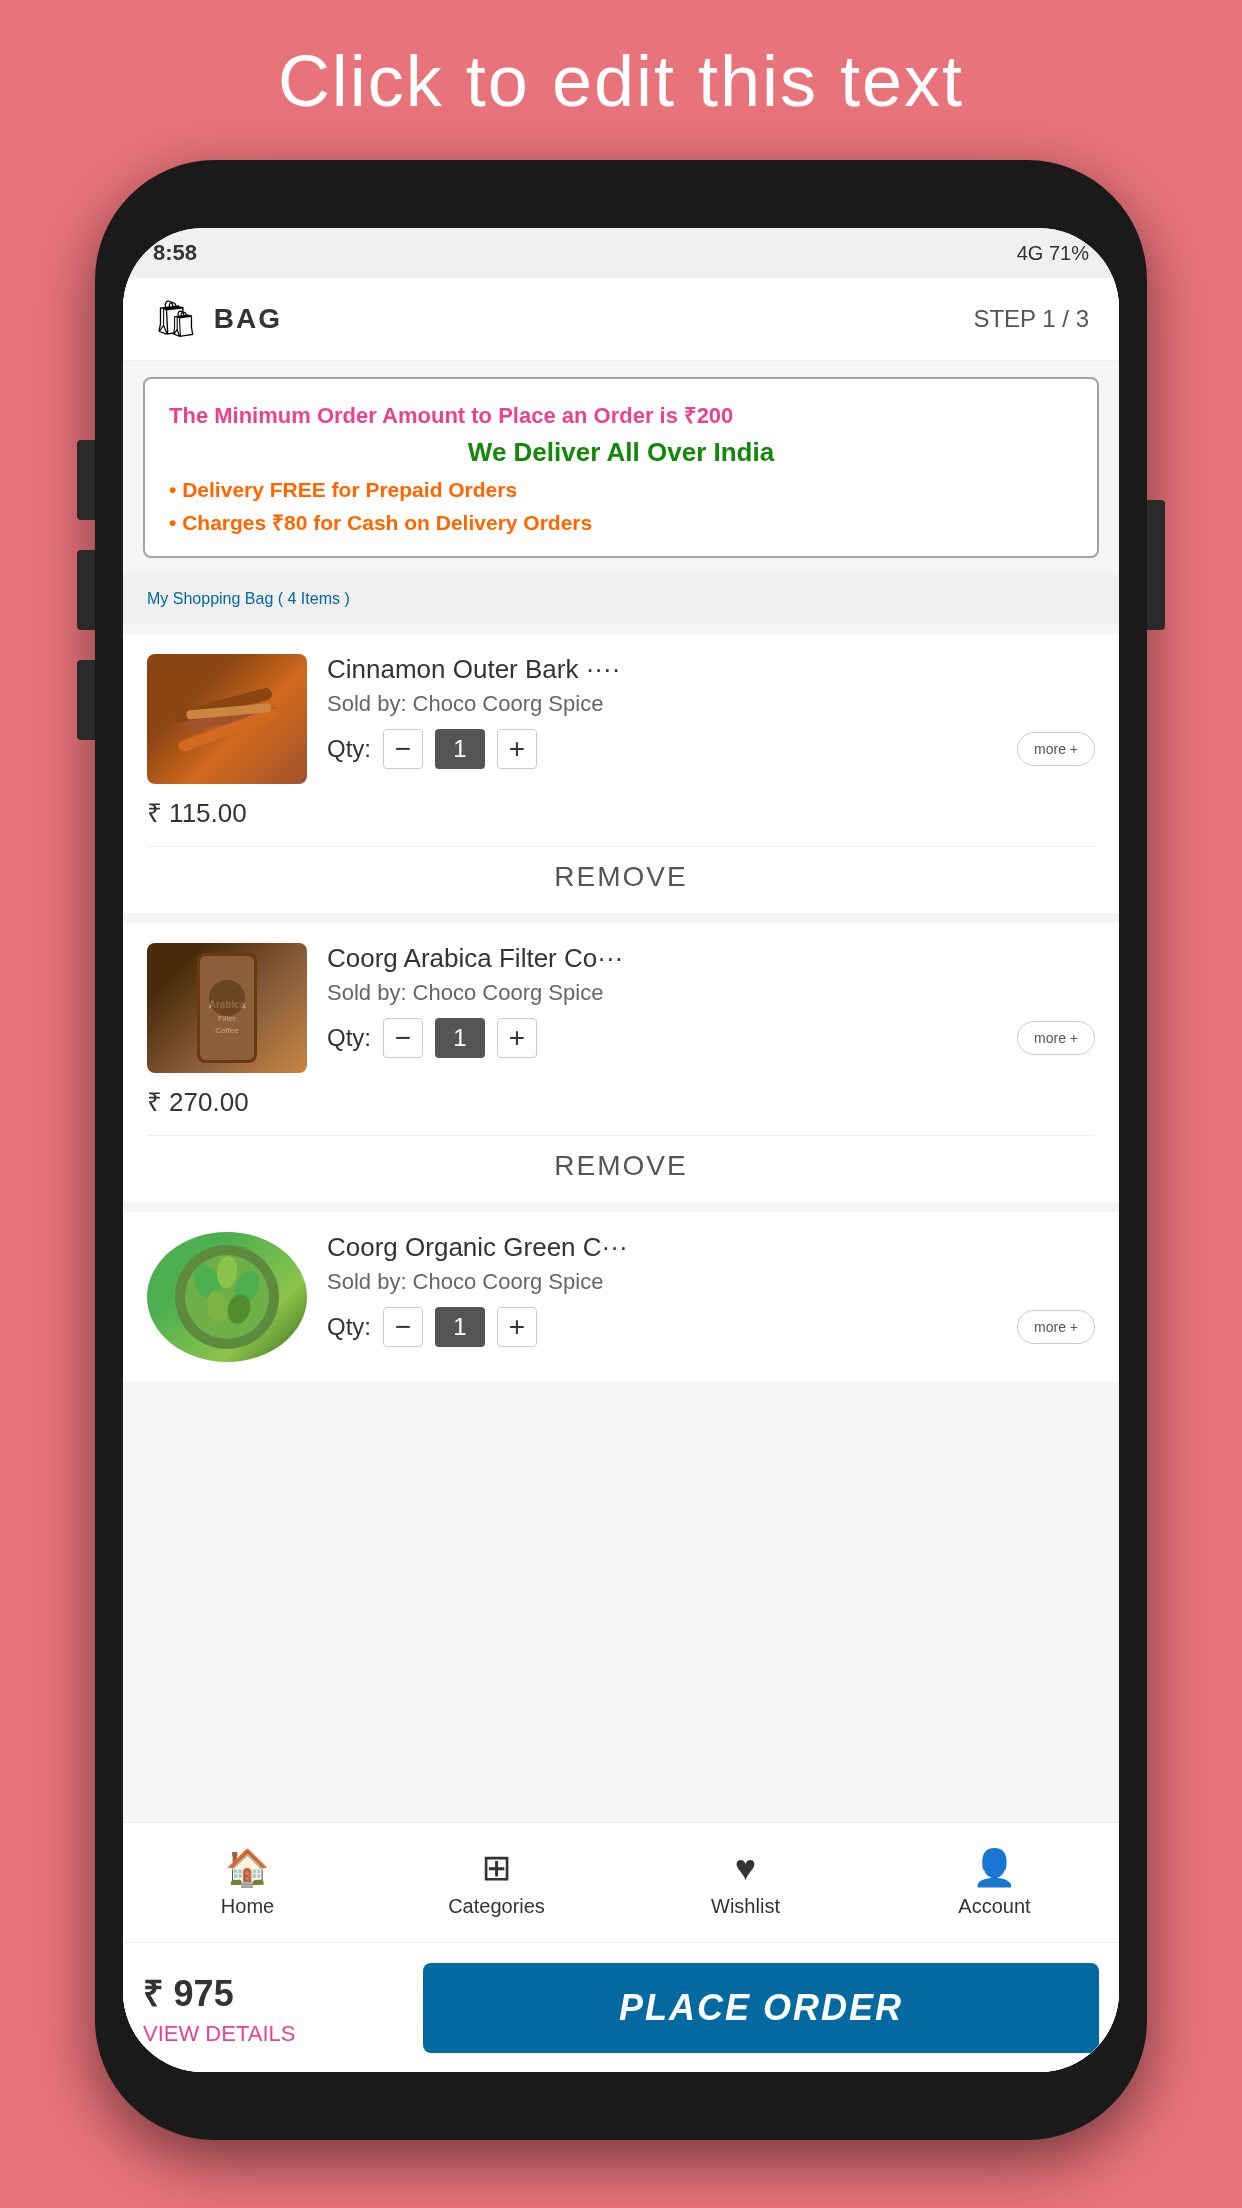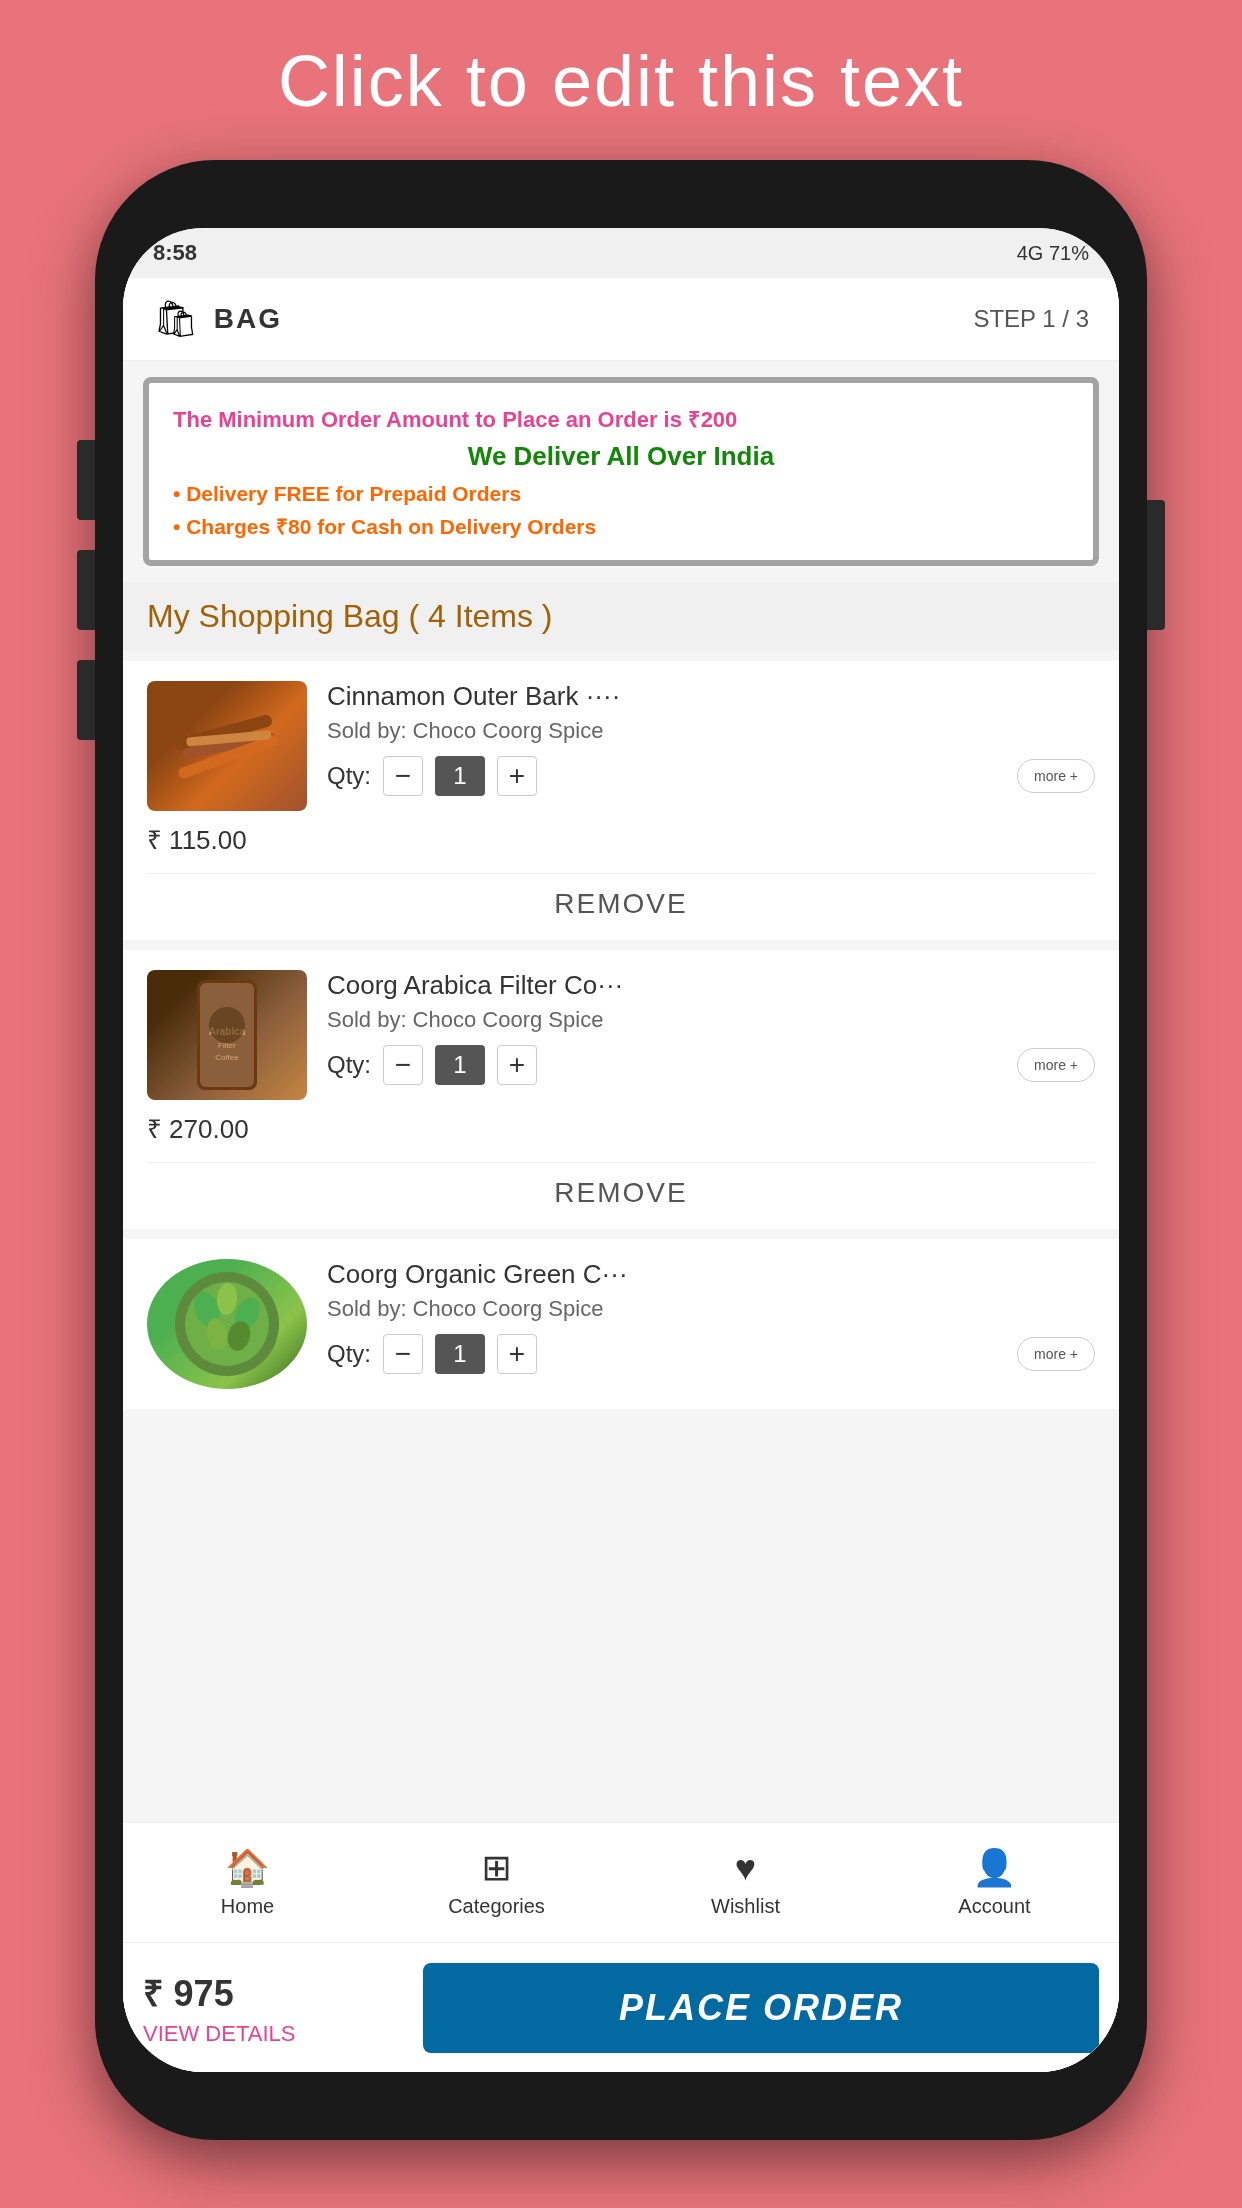--- a/index.html
+++ b/index.html
@@ -100,41 +100,41 @@
     }
     .app-header-left { display: flex; align-items: center; gap: 15px; }
     .bag-icon { font-size: 36px; }
     .bag-title { font-size: 28px; font-weight: 600; color: #333; letter-spacing: 2px; }
     .step-text { font-size: 24px; color: #555; }
 
     
     .banner {
       background: white;
       margin: 16px 20px;
-      border: 6px solid #a3a3a3;
+      border: 2px solid #a3a3a3;
       border-radius: 8px;
       padding: 20px 24px;
     }
     .banner-line1 { font-size: 22px; color: #333; font-weight: 500; margin-bottom: 8px; }
     .banner-line1 span { color: #e84393; font-weight: 700; }
     .banner-line2 { font-size: 26px; color: #138808; font-weight: 700; text-align: center; margin-bottom: 10px; }
     .banner-line3 { font-size: 21px; color: #333; font-weight: 500; margin-bottom: 6px; }
     .banner-line3 span { color: #ff6600; font-weight: 700; }
     .banner-line4 { font-size: 21px; color: #333; font-weight: 500; }
     .banner-line4 span { color: #ff6600; font-weight: 700; }
 
     
     .bag-summary {
       background: #f0f0f0;
       padding: 16px 24px;
       display: flex;
       align-items: center;
       justify-content: space-between;
     }
-    .bag-summary-left { font-size: 32px; color: #a16207; font-weight: 500; }
+    .bag-summary-left { font-size: 16px; color: #0369a1; font-weight: 500; }
     .bag-summary-right { display: flex; align-items: center; gap: 16px; }
     .total-text { font-size: 24px; color: #333; }
     .empty-cart-btn {
       background: white;
       border: 1px solid #ccc;
       border-radius: 20px;
       padding: 8px 18px;
       font-size: 22px;
       color: #333;
       display: flex;

